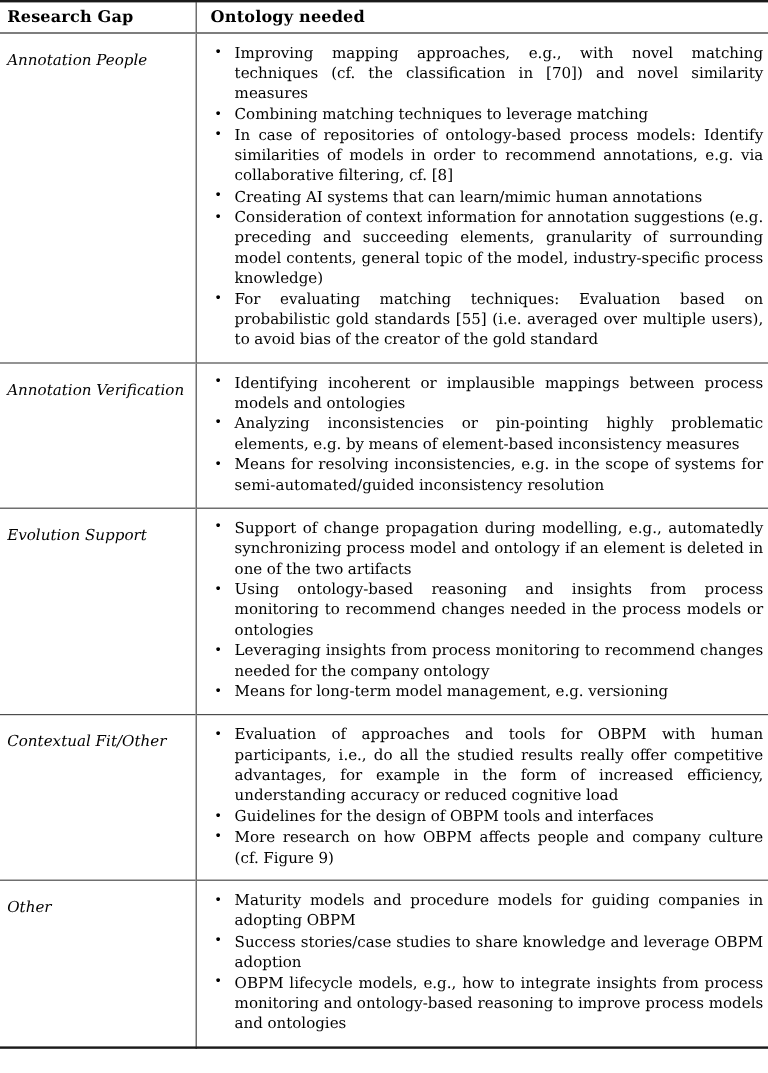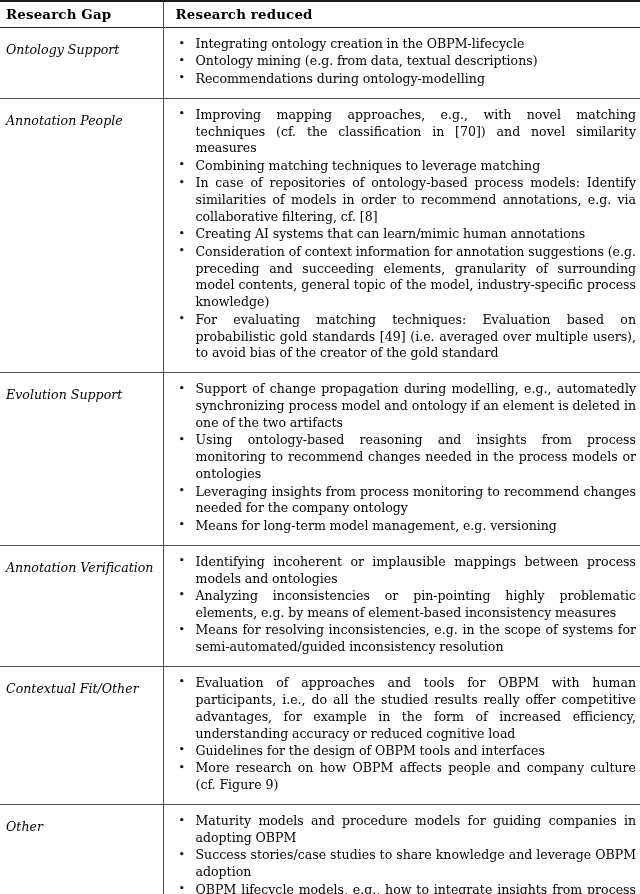--- a/index.html
+++ b/index.html
@@ -114,66 +114,56 @@
 
   <table class="research-table">
     <colgroup>
       <col class="col-gap">
       <col class="col-need">
     </colgroup>
 
     <thead>
       <tr class="rule-top rule-head">
         <th class="gap-head">Research Gap</th>
-        <th class="need-head">Research reduced</th>
+        <th class="need-head">Ontology needed</th>
       </tr>
     </thead>
 
     <tbody id="table-body">
-        <tr class="rule-thin">
-          <td class="gap-cell">Ontology Support</td>
-          <td class="need-cell">
-            <ul class="needs">
-              <li>Integrating ontology creation in the OBPM-lifecycle</li>
-              <li>Ontology mining (e.g. from data, textual descriptions)</li>
-              <li>Recommendations during ontology-modelling</li>
-            </ul>
-          </td>
-        </tr>
         <tr class="rule-thin">
           <td class="gap-cell">Annotation People</td>
           <td class="need-cell">
             <ul class="needs">
               <li>Improving mapping approaches, e.g., with novel matching techniques (cf. the classification in [70]) and novel similarity measures</li>
               <li>Combining matching techniques to leverage matching</li>
               <li>In case of repositories of ontology-based process models: Identify similarities of models in order to recommend annotations, e.g. via collaborative filtering, cf. [8]</li>
               <li>Creating AI systems that can learn/mimic human annotations</li>
               <li>Consideration of context information for annotation suggestions (e.g. preceding and succeeding elements, granularity of surrounding model contents, general topic of the model, industry-specific process knowledge)</li>
-              <li>For evaluating matching techniques: Evaluation based on probabilistic gold standards [49] (i.e. averaged over multiple users), to avoid bias of the creator of the gold standard</li>
+              <li>For evaluating matching techniques: Evaluation based on probabilistic gold standards [55] (i.e. averaged over multiple users), to avoid bias of the creator of the gold standard</li>
+            </ul>
+          </td>
+        </tr>
+        <tr class="rule-thin">
+          <td class="gap-cell">Annotation Verification</td>
+          <td class="need-cell">
+            <ul class="needs">
+              <li>Identifying incoherent or implausible mappings between process models and ontologies</li>
+              <li>Analyzing inconsistencies or pin-pointing highly problematic elements, e.g. by means of element-based inconsistency measures</li>
+              <li>Means for resolving inconsistencies, e.g. in the scope of systems for semi-automated/guided inconsistency resolution</li>
             </ul>
           </td>
         </tr>
         <tr class="rule-thin">
           <td class="gap-cell">Evolution Support</td>
           <td class="need-cell">
             <ul class="needs">
               <li>Support of change propagation during modelling, e.g., automatedly synchronizing process model and ontology if an element is deleted in one of the two artifacts</li>
               <li>Using ontology-based reasoning and insights from process monitoring to recommend changes needed in the process models or ontologies</li>
               <li>Leveraging insights from process monitoring to recommend changes needed for the company ontology</li>
               <li>Means for long-term model management, e.g. versioning</li>
-            </ul>
-          </td>
-        </tr>
-        <tr class="rule-thin">
-          <td class="gap-cell">Annotation Verification</td>
-          <td class="need-cell">
-            <ul class="needs">
-              <li>Identifying incoherent or implausible mappings between process models and ontologies</li>
-              <li>Analyzing inconsistencies or pin-pointing highly problematic elements, e.g. by means of element-based inconsistency measures</li>
-              <li>Means for resolving inconsistencies, e.g. in the scope of systems for semi-automated/guided inconsistency resolution</li>
             </ul>
           </td>
         </tr>
         <tr class="rule-thin">
           <td class="gap-cell">Contextual Fit/Other</td>
           <td class="need-cell">
             <ul class="needs">
               <li>Evaluation of approaches and tools for OBPM with human participants, i.e., do all the studied results really offer competitive advantages, for example in the form of increased efficiency, understanding accuracy or reduced cognitive load</li>
               <li>Guidelines for the design of OBPM tools and interfaces</li>
               <li>More research on how OBPM affects people and company culture (cf. Figure 9)</li>

